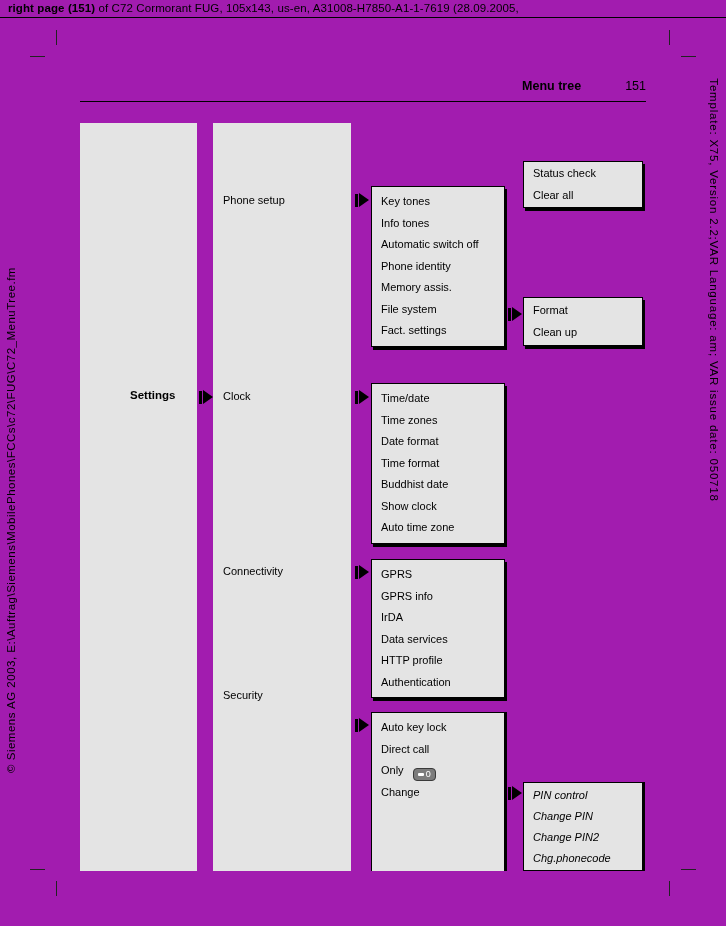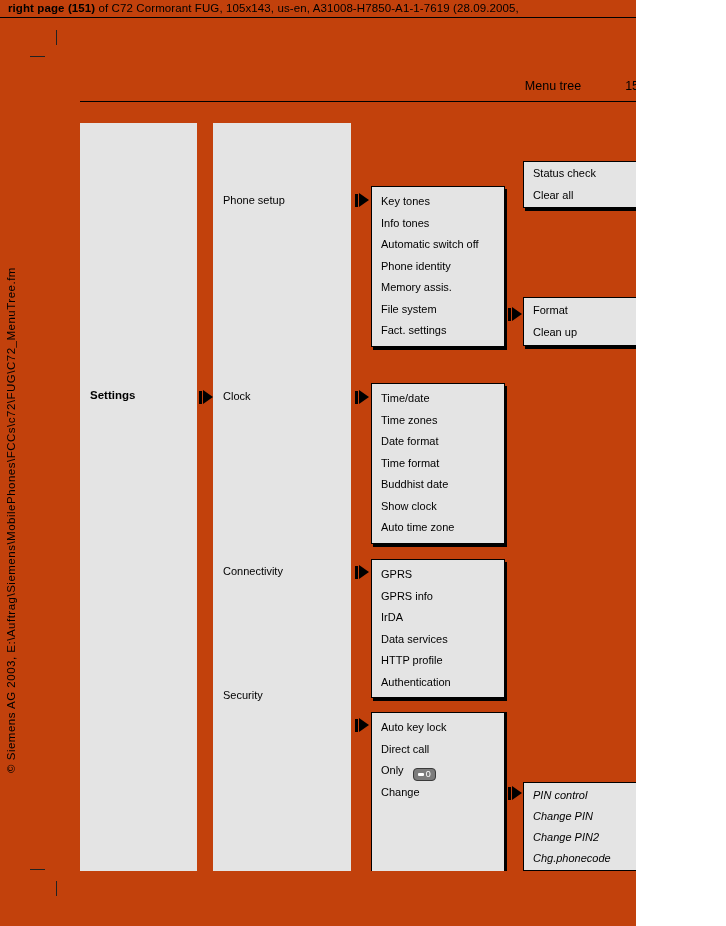--- a/index.html
+++ b/index.html
@@ -1,17 +1,17 @@
 <!DOCTYPE html>
 <html><head>
 <meta charset="utf-8">
 <style>
   html,body { margin:0; padding:0; background:#fff; }
   .page {
-    position:relative; width:636px; height:926px; background:#c2410c;
+    position:relative; width:726px; height:926px; background:#a21caf;
     font-family:"Liberation Sans", sans-serif; color:#000; overflow:hidden;
   }
   * { box-sizing:border-box; }
 
   
   .top-header { position:absolute; left:8px; top:2px; font-size:11.5px; white-space:nowrap; letter-spacing:0.1px; }
   .top-header .b { font-weight:bold; }
   .top-rule { position:absolute; left:0; top:17px; width:726px; height:1px; background:#000; }
 
   
@@ -25,29 +25,29 @@
   .cm.br-h { left:681px; top:869px; width:15px; height:1px; }
   .cm.br-v { left:669px; top:881px; width:1px;  height:15px; }
 
   
   .vtext { position:absolute; font-size:11.5px; white-space:nowrap; }
   .vtext.left  { left:11px;  top:520px; letter-spacing:0.5px; transform:translate(-50%,-50%) rotate(-90deg); }
   .vtext.right { left:714px; top:290px; letter-spacing:0.8px; transform:translate(-50%,-50%) rotate(90deg); }
 
   
   .page-header { position:absolute; left:80px; top:79px; width:566px; display:flex; justify-content:flex-end; align-items:baseline; gap:44px; font-size:12.5px; }
-  .page-header .title { font-weight:normal; }
+  .page-header .title { font-weight:bold; }
   .header-rule { position:absolute; left:80px; top:101px; width:566px; height:1px; background:#000; }
 
   
   .col { position:absolute; top:123px; height:748px; background:#e4e4e4; }
   .col1 { left:80px;  width:117px; }
   .col2 { left:213px; width:138px; }
   .col-label { position:absolute; left:10px; font-size:11px; white-space:nowrap; }
-  .col-label.root { font-weight:bold; font-size:11.5px; }
+  .col-label.root { font-weight:bold; font-size:11.5px;margin-left:40px; }
 
   
   .arrow { position:absolute; display:flex; align-items:center; height:14px; }
   .arrow .bar { width:3px; height:13px; background:#000; margin-right:1px; }
   .arrow .tri { width:0; height:0; border-top:7px solid transparent; border-bottom:7px solid transparent; border-left:10px solid #000; }
 
   
   .mbox { position:absolute; background:#e4e4e4; border:1px solid #000; box-shadow:2px 3px 0 #000; padding:4px 0 4px 9px; font-size:11px; }
   .mbox .mi { line-height:21.5px; white-space:nowrap; }
   .mbox.clipped { border-bottom:none; box-shadow:2px 0 0 #000; overflow:hidden; }

